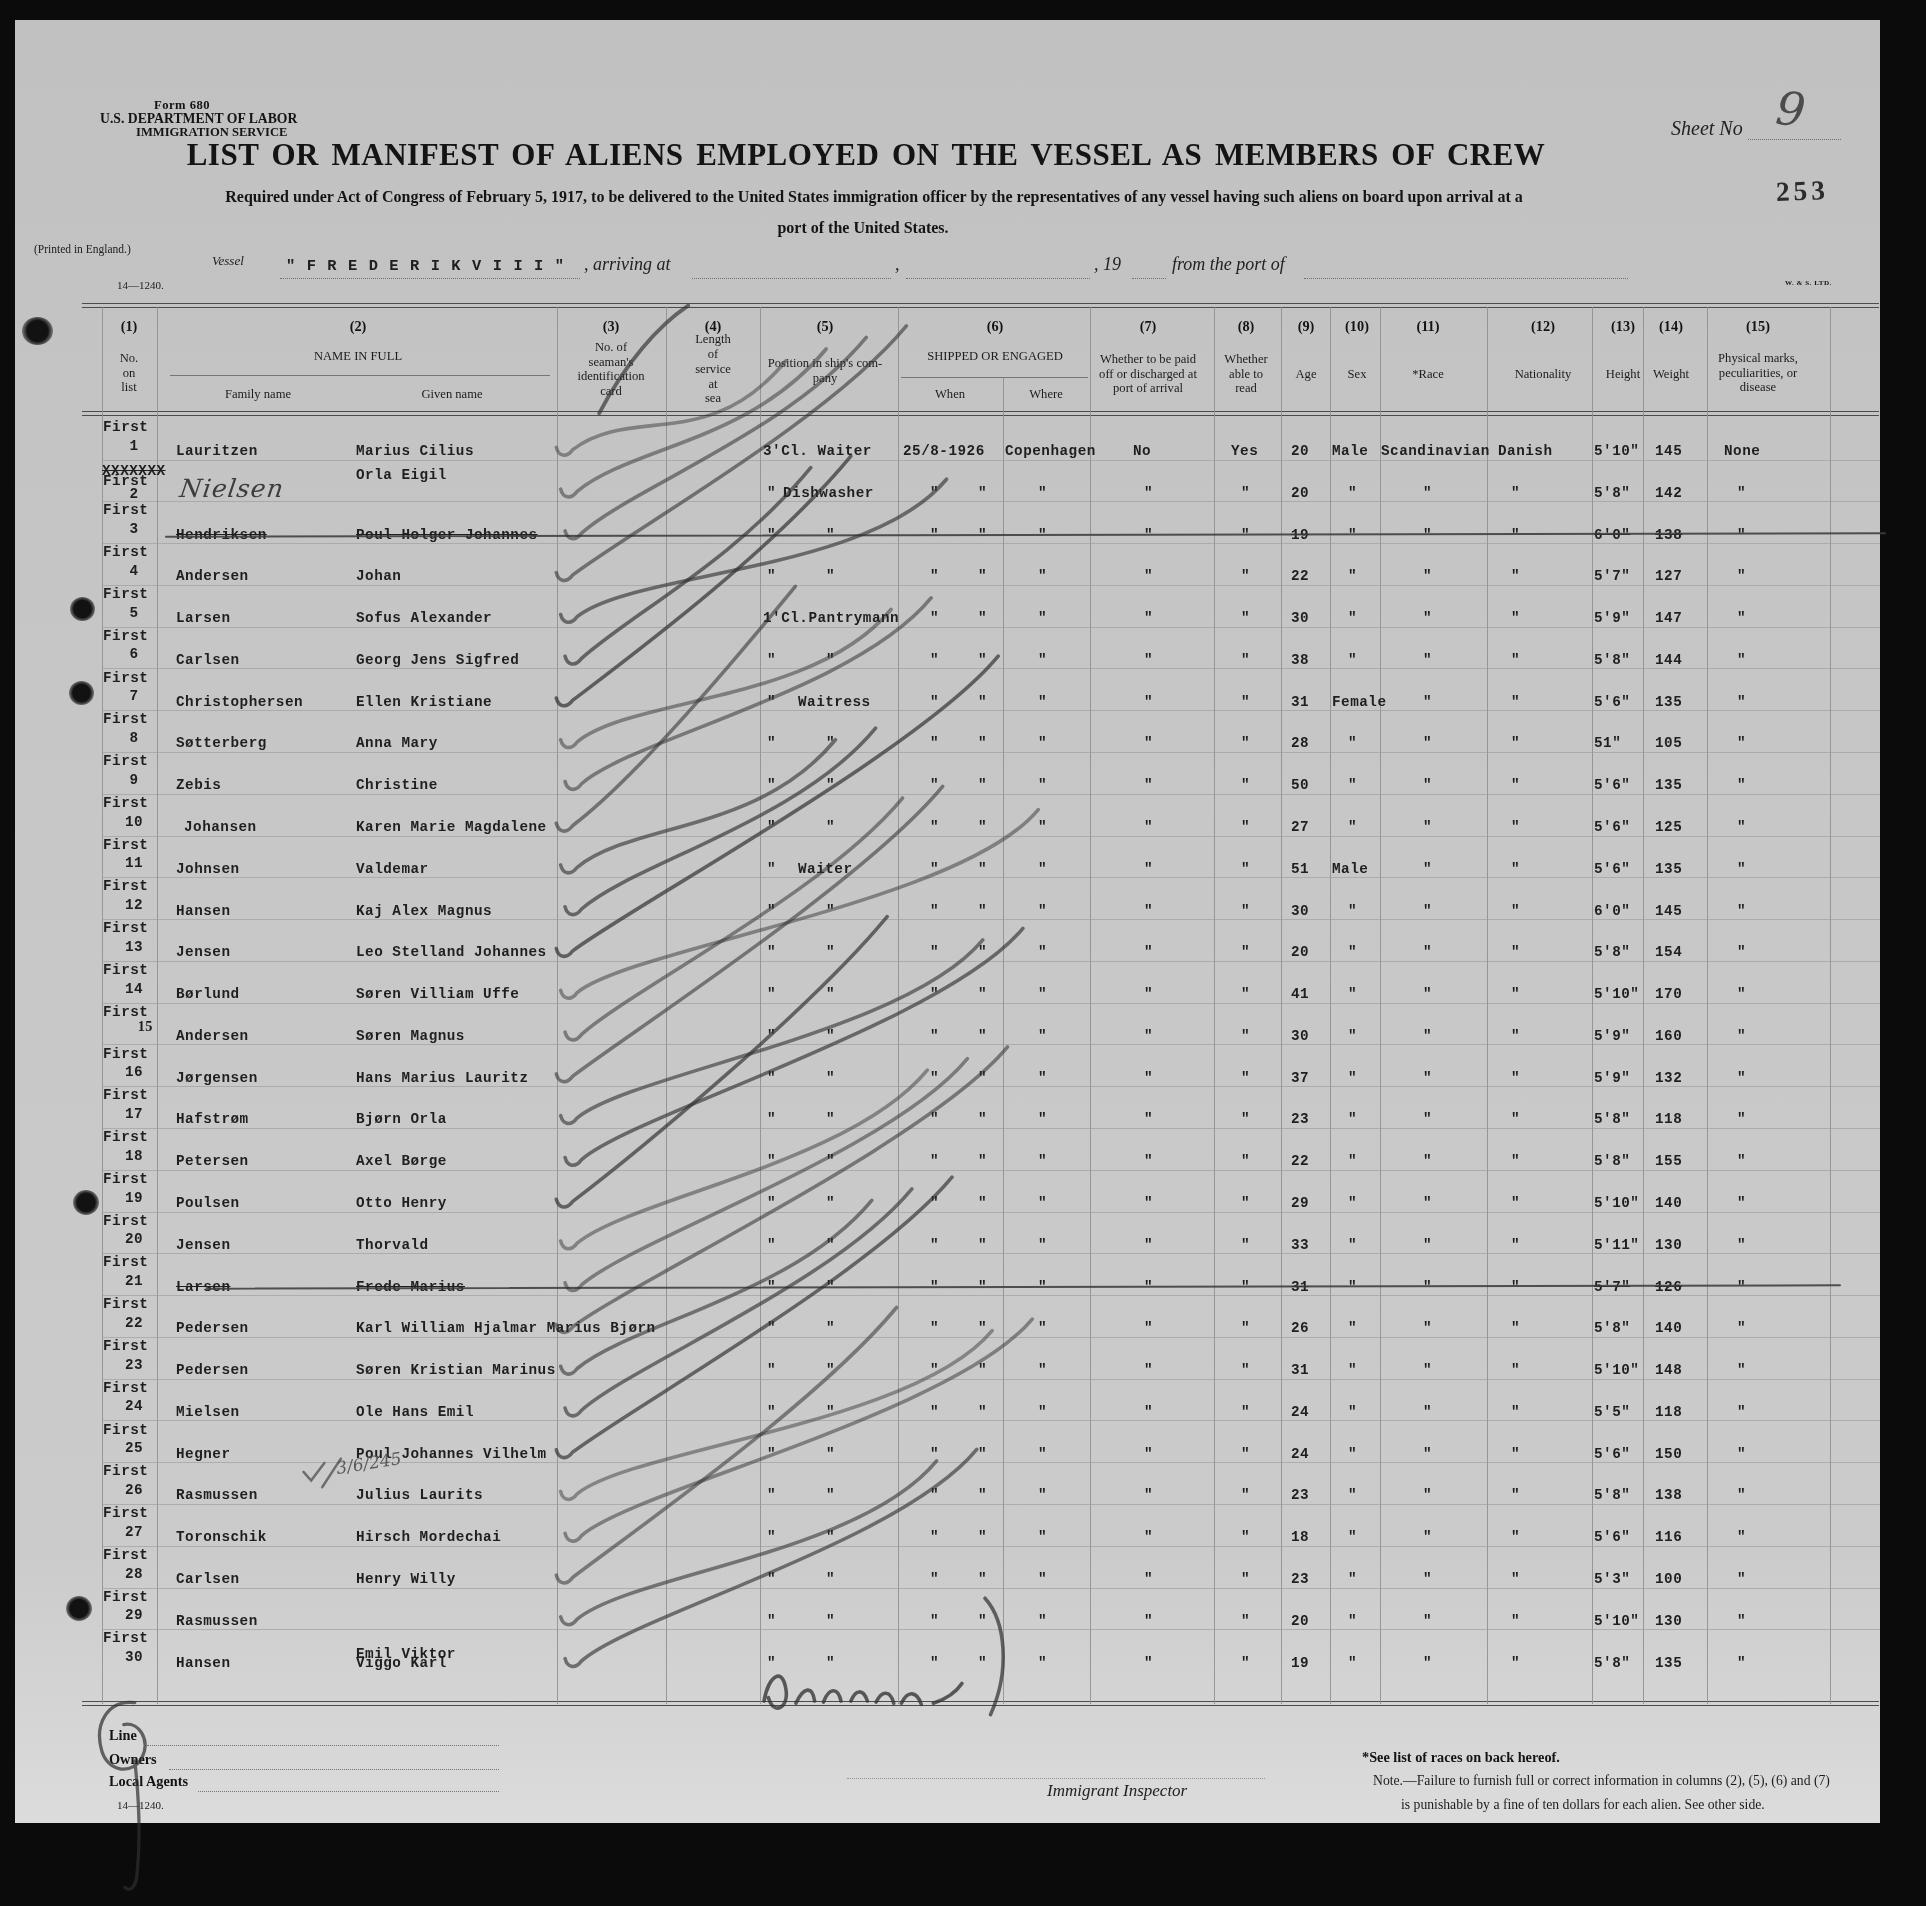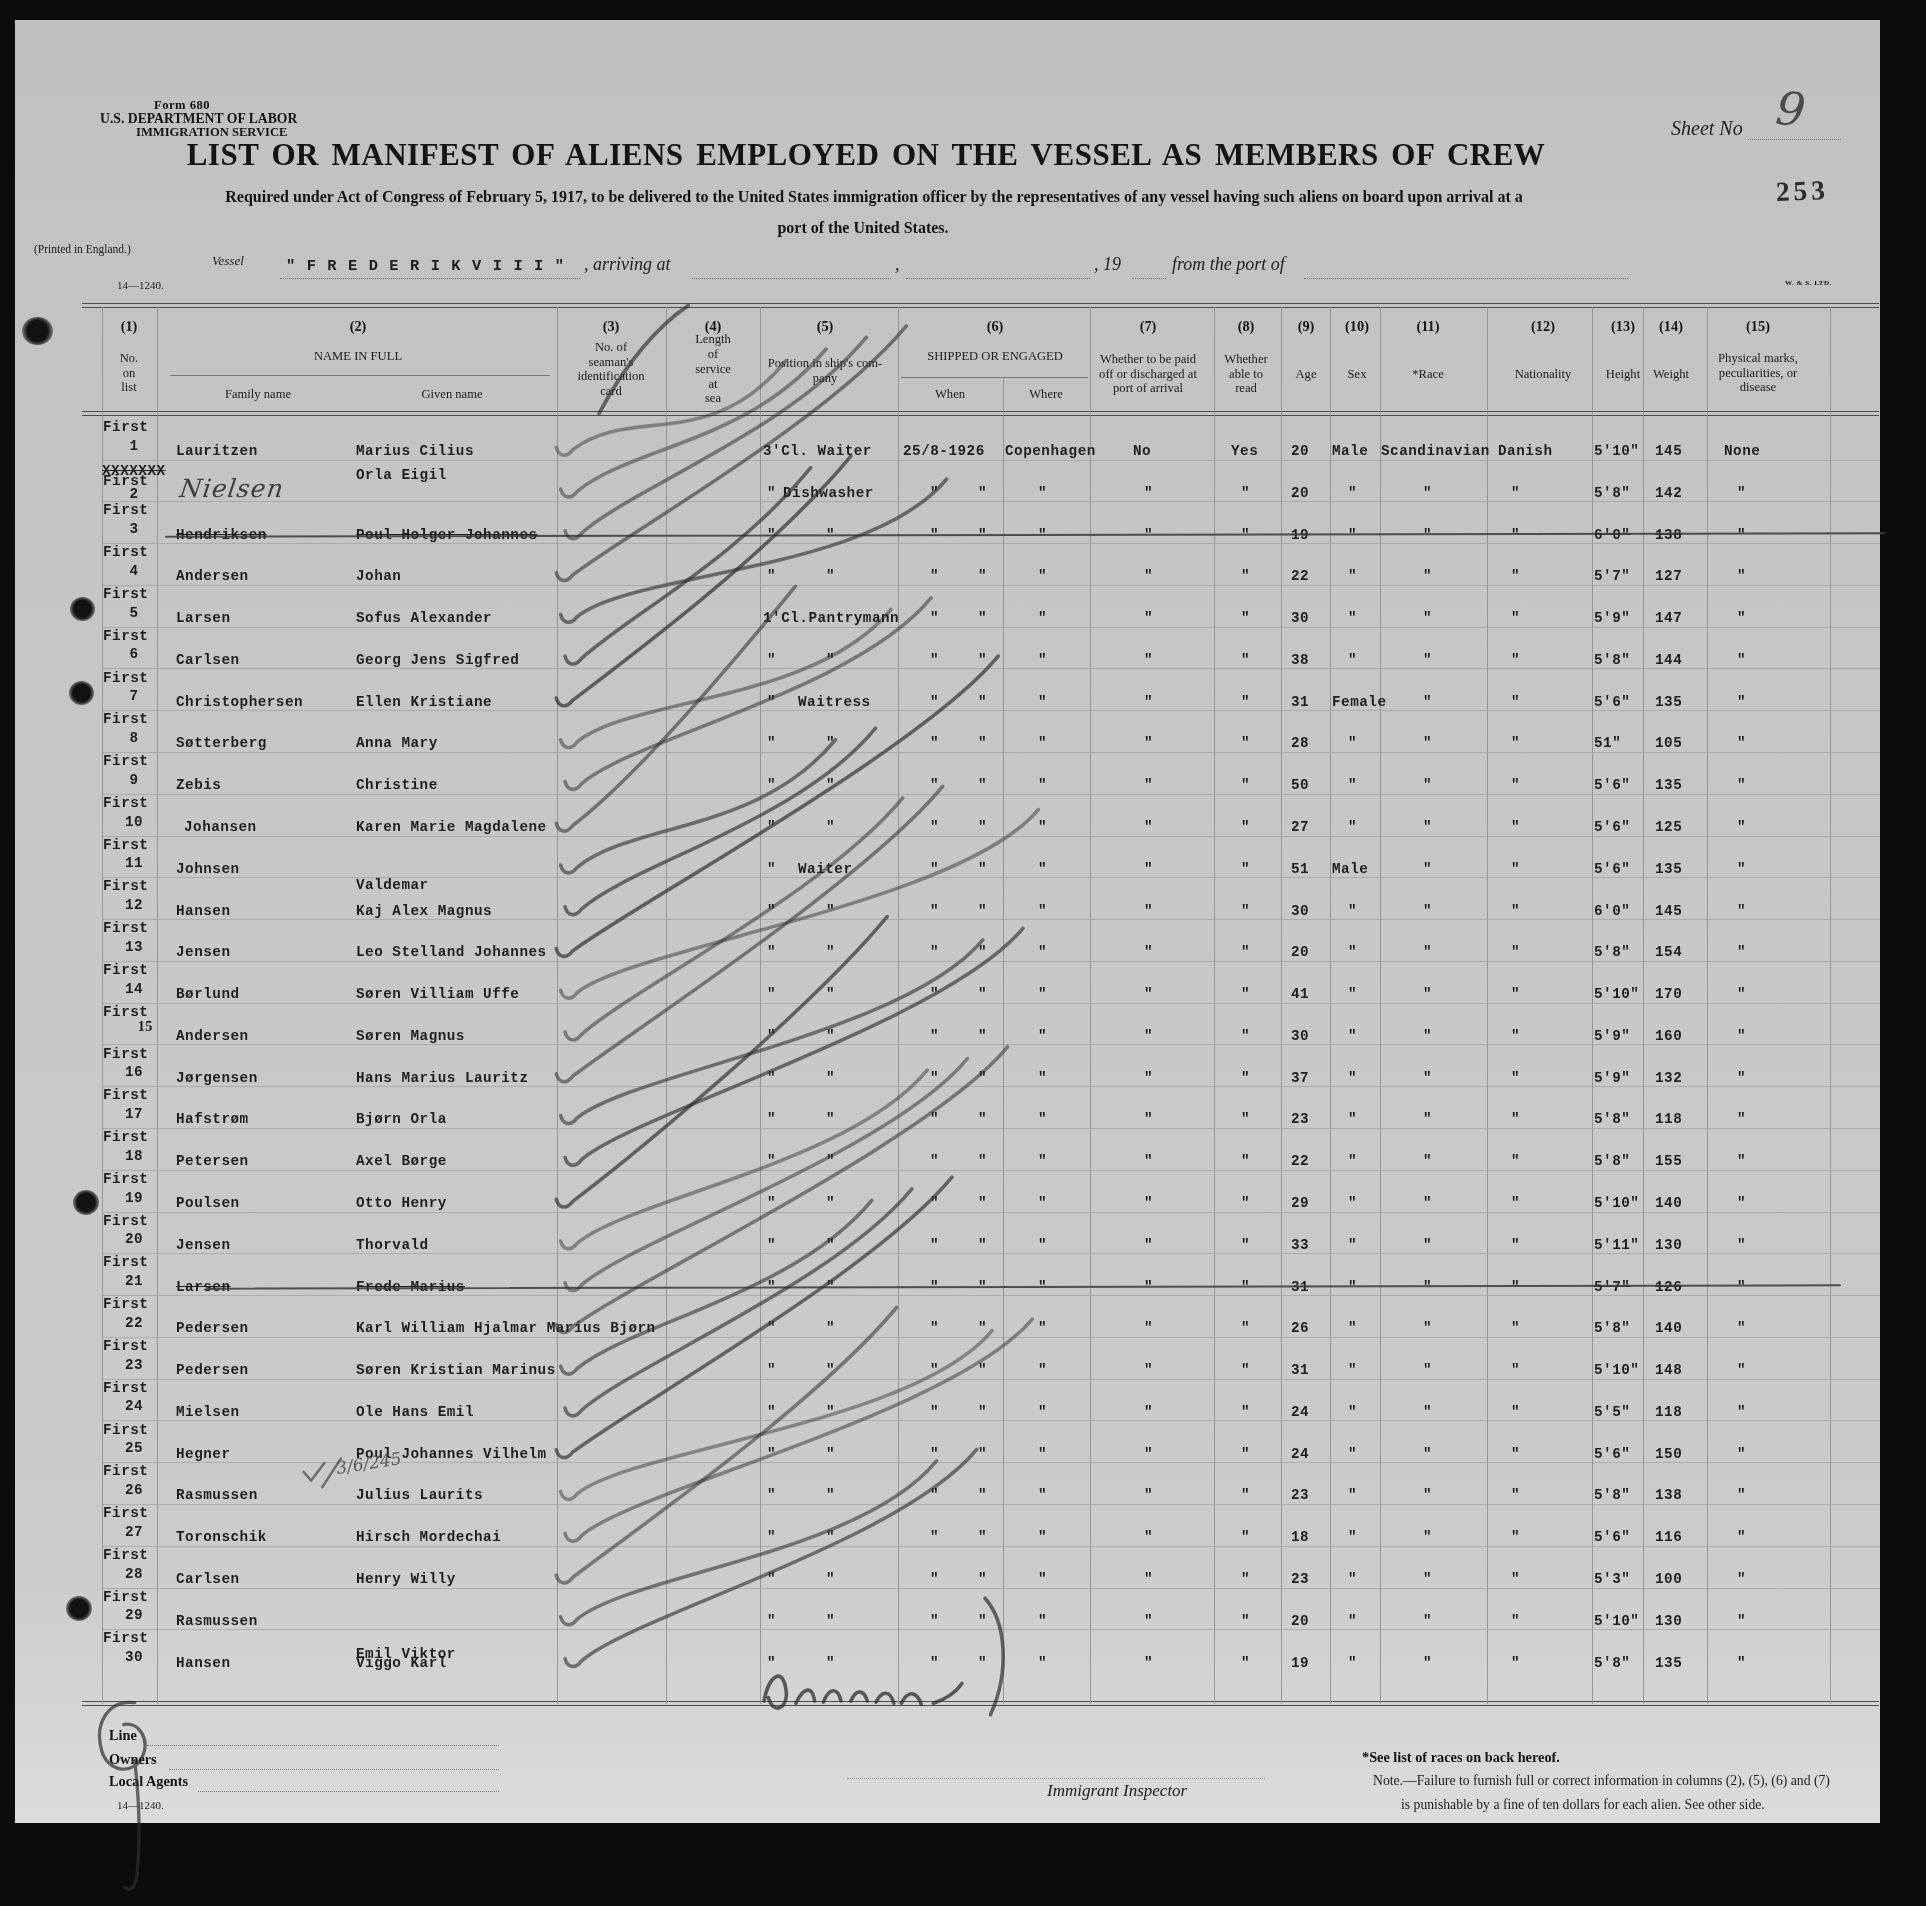--- a/index.html
+++ b/index.html
@@ -367,21 +367,21 @@
       <div class="abs typed" style="left:1423px;top:819px;">"</div>
       <div class="abs typed" style="left:1511px;top:819px;">"</div>
       <div class="abs typed" style="left:1594px;top:819px;">5'6"</div>
       <div class="abs typed" style="left:1655px;top:819px;">125</div>
       <div class="abs typed" style="left:1737px;top:819px;">"</div>
     </div>
     <div>
       <div class="abs typed" style="left:103px;top:837px;">First</div>
       <div class="abs typed" style="left:115px;top:855px;width:38px;text-align:center;">11</div>
       <div class="abs typed" style="left:176px;top:861px;">Johnsen</div>
-      <div class="abs typed" style="left:356px;top:861px;margin-top:16px;">Valdemar</div>
+      <div class="abs typed" style="left:356px;top:861px;">Valdemar</div>
       <div class="abs typed" style="left:767px;top:861px;">"</div>
       <div class="abs typed" style="left:798px;top:861px;">Waiter</div>
       <div class="abs typed" style="left:930px;top:861px;">"</div>
       <div class="abs typed" style="left:978px;top:861px;">"</div>
       <div class="abs typed" style="left:1038px;top:861px;">"</div>
       <div class="abs typed" style="left:1144px;top:861px;">"</div>
       <div class="abs typed" style="left:1241px;top:861px;">"</div>
       <div class="abs typed" style="left:1291px;top:861px;">51</div>
       <div class="abs typed" style="left:1332px;top:861px;">Male</div>
       <div class="abs typed" style="left:1423px;top:861px;">"</div>

